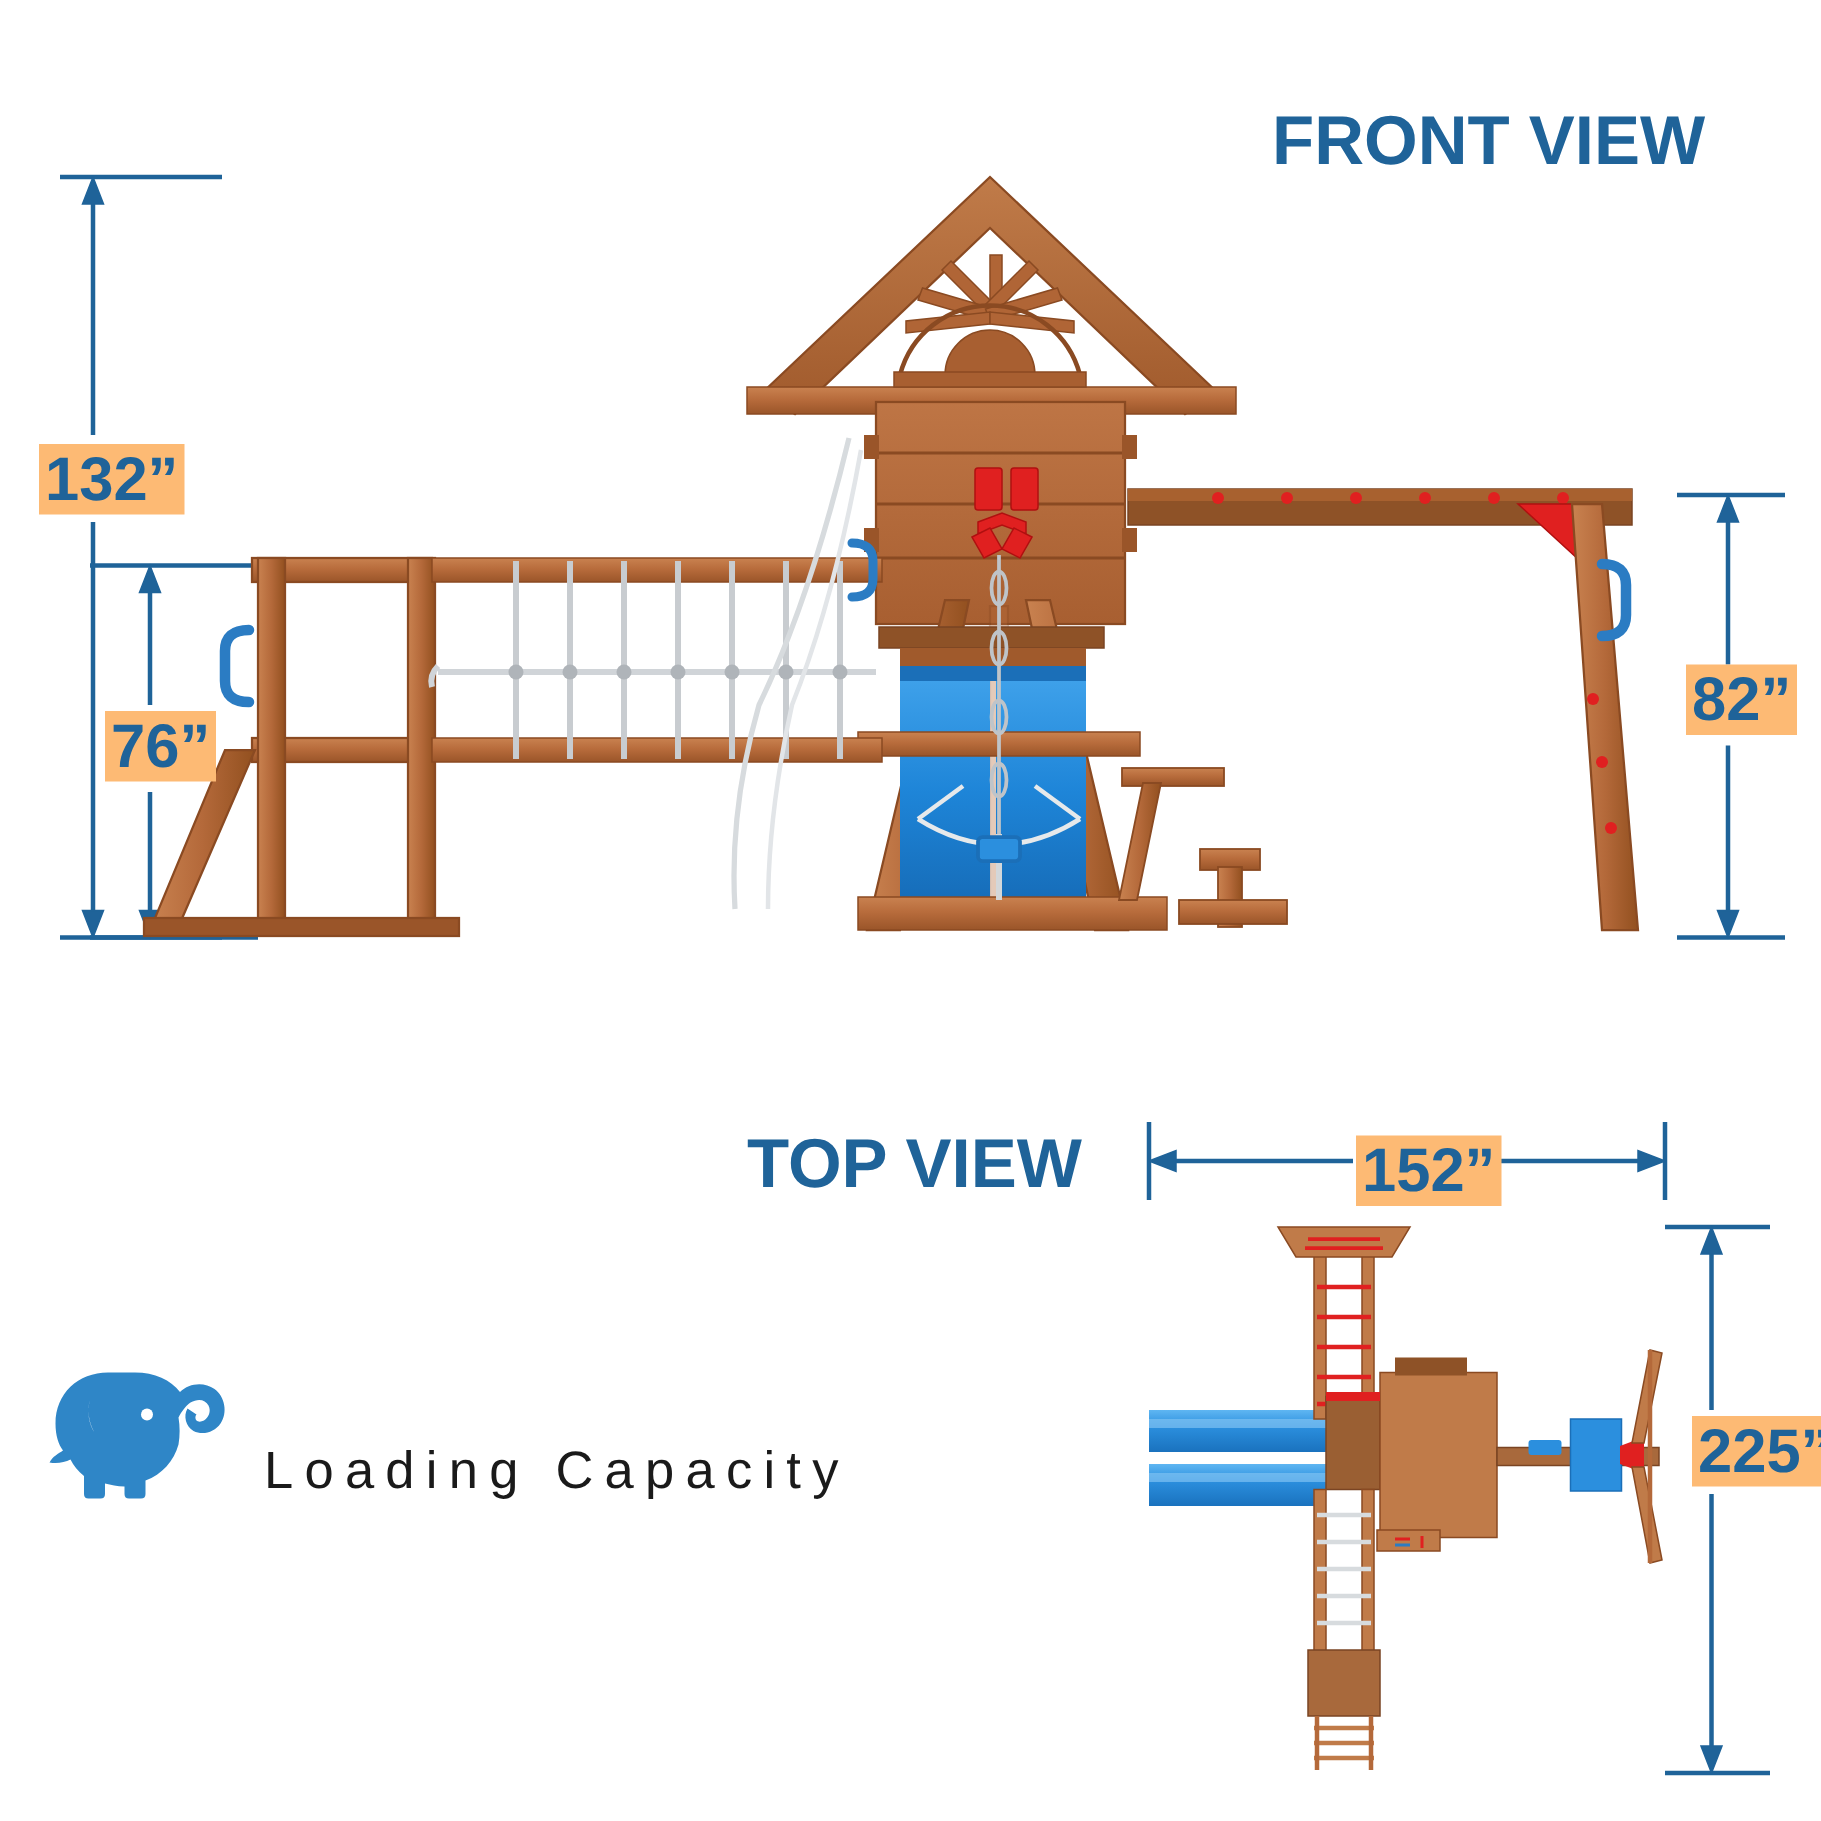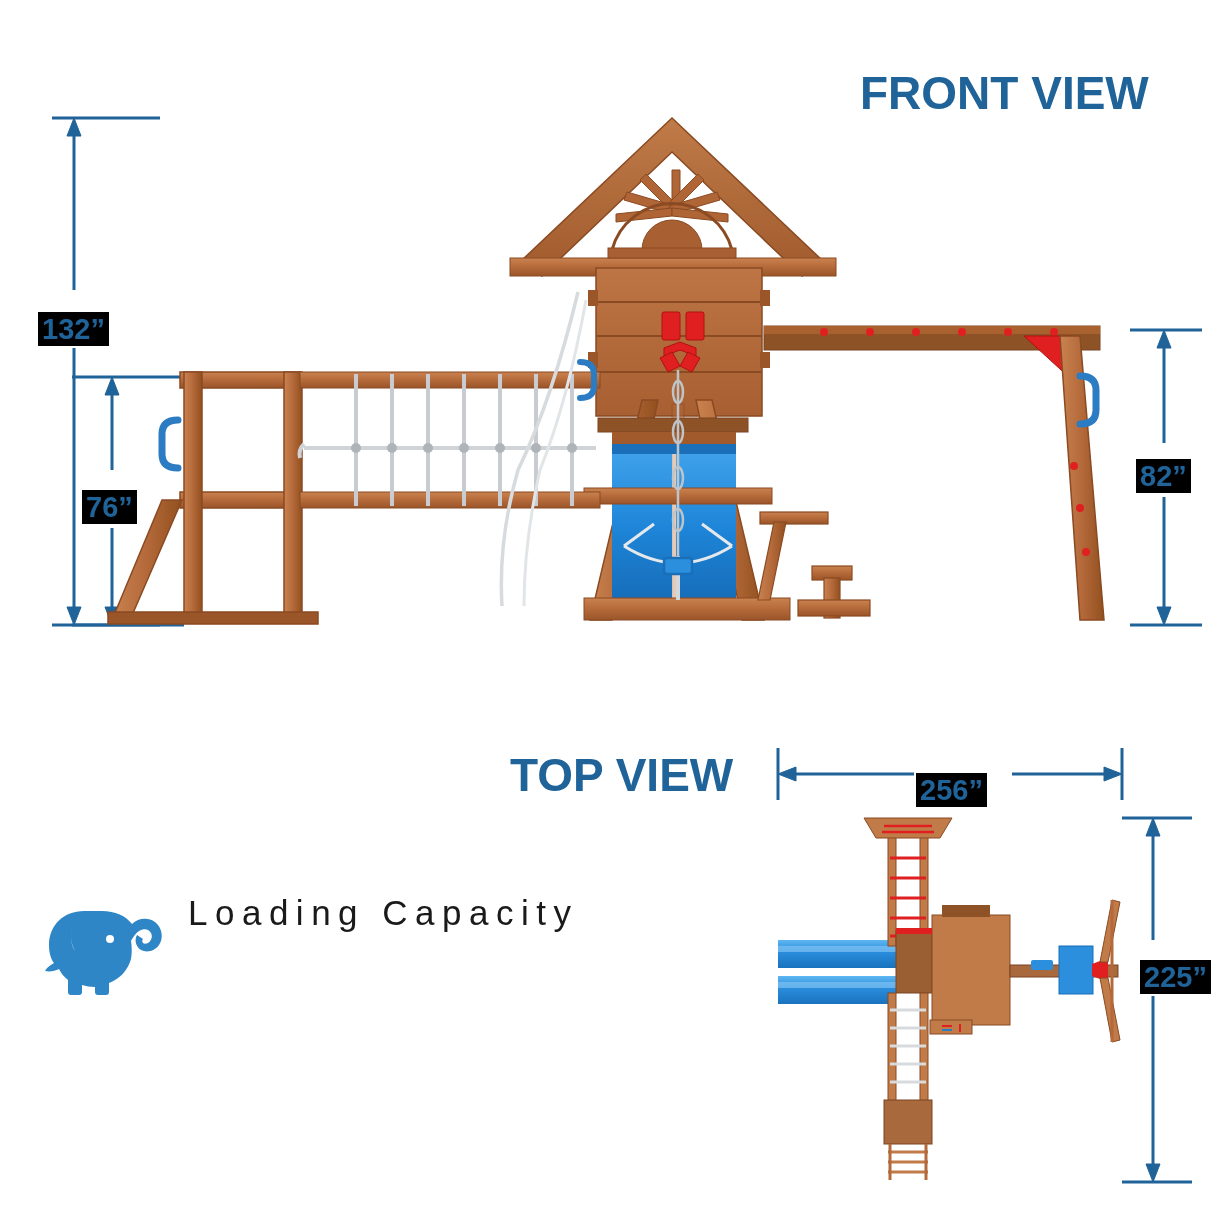--- a/index.html
+++ b/index.html
@@ -10,21 +10,21 @@
   }
   body {
     width: 1214px;
     height: 1214px;
     position: relative;
     font-family: "Liberation Sans", sans-serif;
     overflow: hidden;
   }
   #stage {
     position: absolute;
-    left: 12px; top: 0;
+    left: 0; top: 0;
     width: 1008px;
     height: 1214px;
     border-radius: 21px;
   }
   svg#diagram {
     position: absolute;
     left: 0; top: 0;
     width: 1214px;
     height: 1214px;
     display: block;
@@ -36,46 +36,45 @@
     font-weight: bold;
     font-size: 46px;
     letter-spacing: 0px;
     white-space: nowrap;
     font-family: "Liberation Sans", sans-serif;
   }
   .dim-label {
     position: absolute;
     color: #1F6399;
     font-weight: bold;
-    font-size: 29px;
+    font-size: 41px;
     white-space: nowrap;
     font-family: "Liberation Sans", sans-serif;
-    background: #000000;
+    background: #fdba74;
     padding: 2px 4px;
     line-height: 1.05;
-    margin-top: 16px;
   }
   #title-front { left: 848px; top: 66px; }
   #title-top   { left: 498px; top: 748px; }
 
   #lbl-132 { left: 26px;   top: 296px; }
   #lbl-65  { left: 70px;   top: 474px; }
   #lbl-82  { left: 1124px; top: 443px; text-align: center; }
   #lbl-256 { left: 904px;  top: 757px; }
   #lbl-262 { left: 1128px; top: 944px; }
 
   #capacity-block {
     position: absolute;
     left: 28px;
     top: 893px;
     width: 660px;
   }
   #cap-row-1 {
     display: flex;
-    align-items: flex-start;
+    align-items: flex-end;
     height: 108px;
   }
   #elephant-icon {
     width: 128px;
     height: 104px;
     flex: 0 0 128px;
     display: block;
   }
   #cap-title {
     font-family: "Liberation Sans", sans-serif;
@@ -415,21 +414,21 @@
   <div class="view-title" id="title-front">FRONT VIEW</div>
 
   <div class="view-title" id="title-top">TOP VIEW</div>
 
   <div class="dim-label" id="lbl-132">132”</div>
 
   <div class="dim-label" id="lbl-65">76”</div>
 
   <div class="dim-label" id="lbl-82">82”</div>
 
-  <div class="dim-label" id="lbl-256">256”</div>
+  <div class="dim-label" id="lbl-256">152”</div>
 
   <div class="dim-label" id="lbl-262">225”</div>
 
   <div id="capacity-block">
     <div id="cap-row-1">
       <svg id="elephant-icon" viewBox="0 0 128 104">
         <path fill="#2F86C7" d="M44,18
           C24,18 9,32 9,52
           C9,60 11,66 14,70
           C11,72 7,74 5,78

